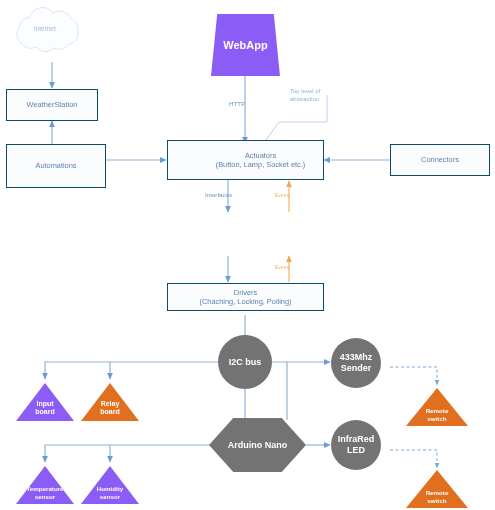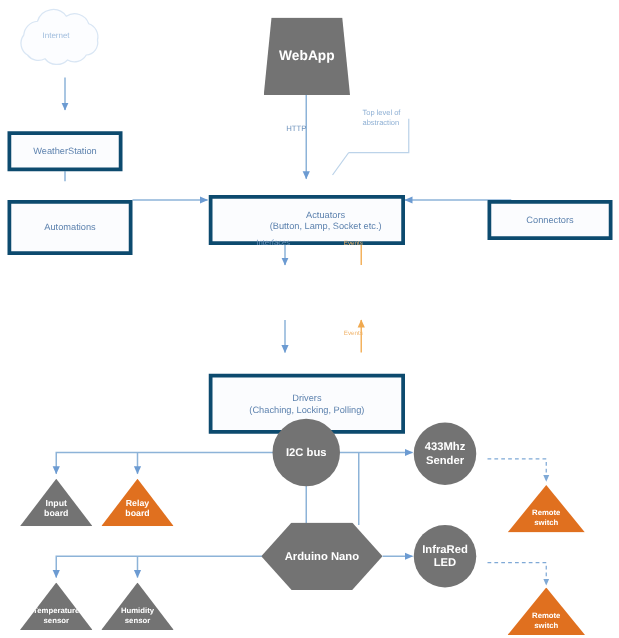--- a/index.html
+++ b/index.html
@@ -9,30 +9,29 @@
     color:#5b7fab;
   }
   #canvas{position:absolute;left:0;top:0;width:495px;height:510px;}
   svg.layer{position:absolute;left:0;top:0;width:495px;height:510px;overflow:visible;}
   .node{position:absolute;box-sizing:border-box;display:flex;align-items:center;justify-content:center;text-align:center;}
   .node .lbl{display:block;line-height:1.18;}
 
   
   .box{
     background:#fbfcfe;
-    border:3px solid #0c4a6e;
+    border:1px solid #0c4a6e;
     color:#5d82ae;
     font-size:7.4px;
-    margin-top:16px;
   }
   .box.two .lbl{line-height:1.25;}
 
   
   .solid{color:#ffffff;font-size:9px;font-weight:600;}
-  .green{background:#737373;}
+  .green{background:#8b5cf6;}
   .blue{background:#737373;}
   .orange{background:#e0701f;}
 
   .circle{border-radius:50%;}
   .hex{clip-path:polygon(25% 0%,75% 0%,100% 50%,75% 100%,25% 100%,0% 50%);}
   .tri{clip-path:polygon(50% 0%,100% 100%,0% 100%);align-items:flex-end;}
   .tri .lbl{padding-bottom:5px;}
   .trap{clip-path:polygon(9% 0%,91% 0%,100% 100%,0% 100%);}
 
   .tri.small{font-size:6.2px;font-weight:600;}
@@ -145,21 +144,21 @@
       <span>Actuators</span><br>
       <span>(Button, Lamp, Socket etc.)</span>
     </span>
   </div>
 
   <div class="edge-label" style="left:205px;top:191px;">Interfaces</div>
   <div class="edge-label orange-t" style="left:275px;top:192px;">Events</div>
   <div class="edge-label orange-t" style="left:275px;top:264px;">Events</div>
 
 
-  <div class="node box two" style="left:167px;top:283px;width:157px;height:48px;">
+  <div class="node box two" style="left:167px;top:283px;width:157px;height:28px;">
     <span class="lbl">
       <span>Drivers</span><br>
       <span>(Chaching, Locking, Polling)</span>
     </span>
   </div>
 
   <div class="node solid blue circle" style="left:218px;top:335px;width:54px;height:54px;">
     <span class="lbl">I2C bus</span>
   </div>
 

